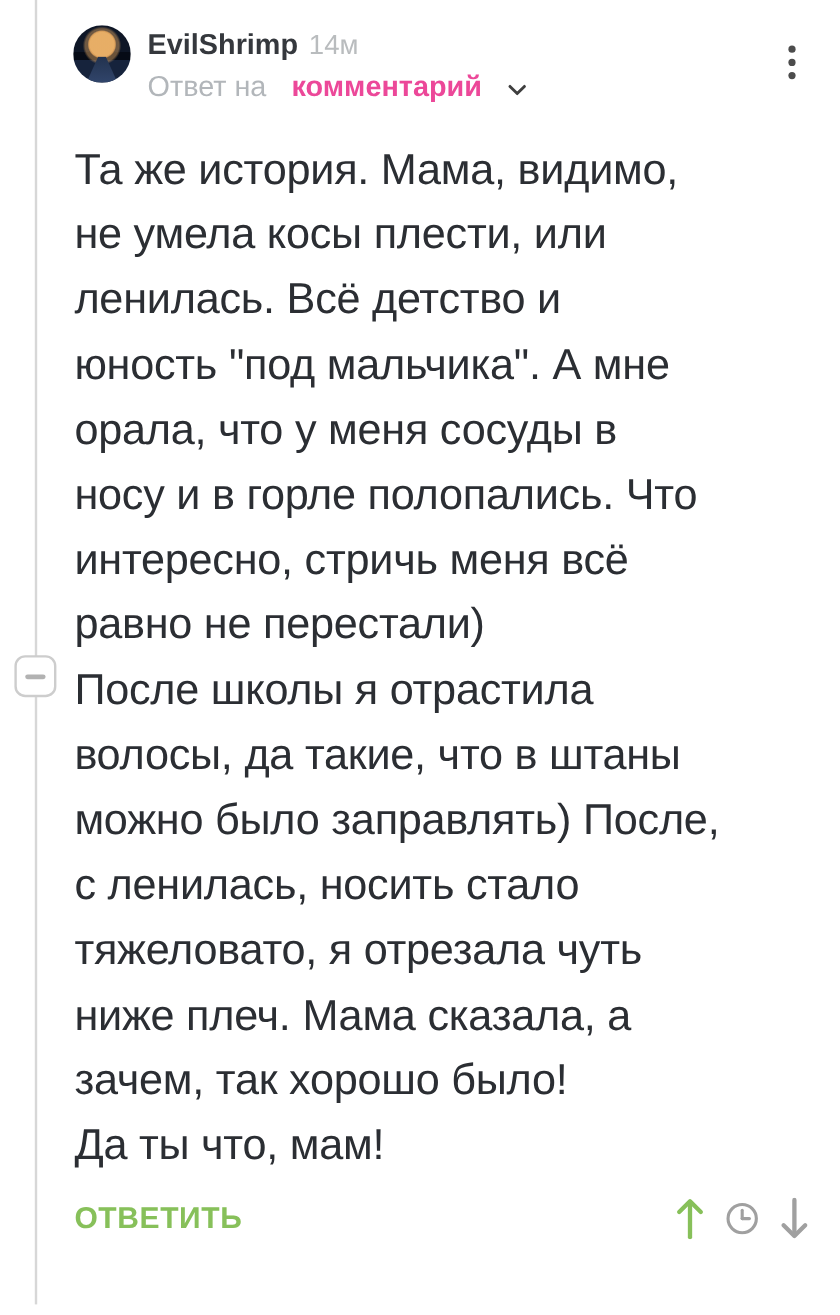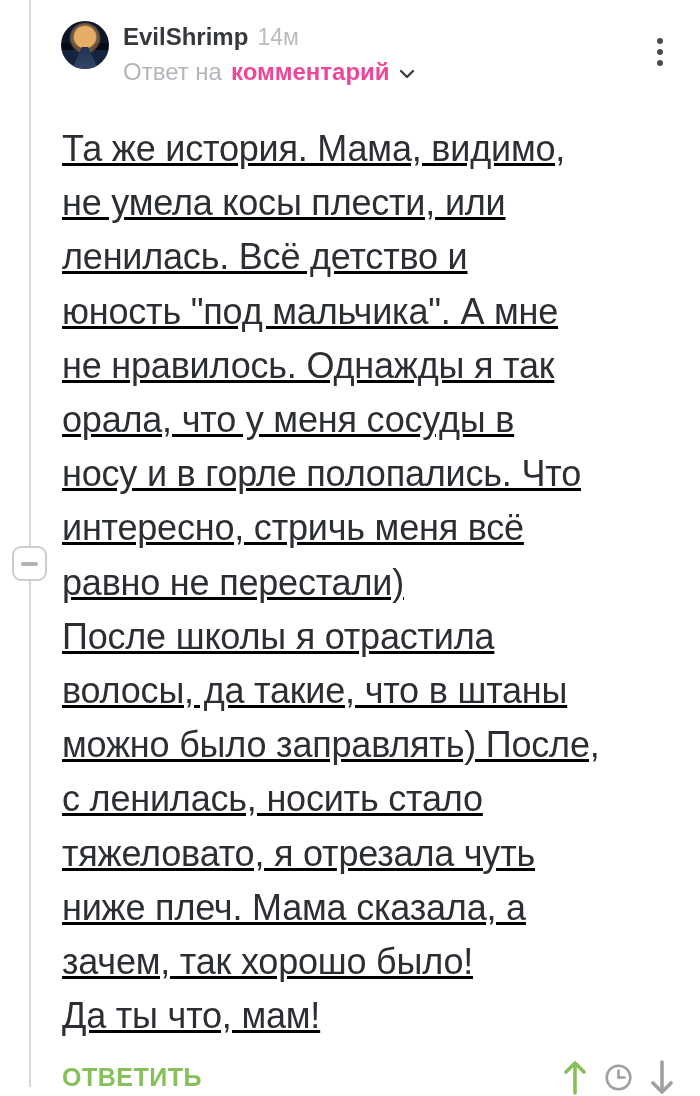--- a/index.html
+++ b/index.html
@@ -59,34 +59,34 @@
     width: 26px; height: 22px;
     transform: translateX(-50%);
     background: linear-gradient(to bottom, #233králo 0, #233450 0);
     background: linear-gradient(to bottom, #22324e, #31456b);
     clip-path: polygon(38% 0, 62% 0, 100% 100%, 0 100%);
   }
   .head-text { margin-left: 14px; padding-top: 1px; }
   .row1 { display: flex; align-items: baseline; line-height: 30px; }
   .username { font-size: 24px; font-weight: bold; color: #35383d; cursor: pointer; }
   .timestamp { font-size: 23px; color: #b9bcbe; margin-left: 9px; }
-  .row2 { display: flex; align-items: center; margin-top: 5px; line-height: 30px; cursor: pointer; }
+  .row2 { display: flex; align-items: center; margin-top: 5px; line-height: 30px; cursor: pointer; gap: 12px; }
   .reply-prefix { font-size: 24px; color: #b2b6ba; }
   .reply-target { font-size: 24px; font-weight: bold; color: #ec4899; margin-left: 9px; }
   .chevron { margin-left: 9px; margin-top: 4px; }
   .kebab {
     position: absolute;
     right: 4px; top: 11px;
     padding: 6px;
     display: flex; flex-direction: column; gap: 5px;
     cursor: pointer;
   }
   .kebab i { width: 6px; height: 6px; border-radius: 50%; background: #4c4c4c; }
   
-  .comment-body { margin-top: 35px; text-decoration: underline; }
+  .comment-body { margin-top: 26px; }
   .body-line {
     font-size: 36px;
     line-height: 54.2px;
     color: #2b2e33;
     white-space: nowrap;
     letter-spacing: -0.2px;
   }
   
   .footer {
     margin-top: 13px;
@@ -141,21 +141,20 @@
         <i></i>
         <i></i>
       </div>
     </div>
 
     <div class="comment-body">
         <div class="body-line">Та же история. Мама, видимо,</div>
         <div class="body-line">не умела косы плести, или</div>
         <div class="body-line">ленилась. Всё детство и</div>
         <div class="body-line">юность "под мальчика". А мне</div>
-        <div class="body-line">не нравилось. Однажды я так</div>
         <div class="body-line">орала, что у меня сосуды в</div>
         <div class="body-line">носу и в горле полопались. Что</div>
         <div class="body-line">интересно, стричь меня всё</div>
         <div class="body-line">равно не перестали)</div>
         <div class="body-line">После школы я отрастила</div>
         <div class="body-line">волосы, да такие, что в штаны</div>
         <div class="body-line">можно было заправлять) После,</div>
         <div class="body-line">с ленилась, носить стало</div>
         <div class="body-line">тяжеловато, я отрезала чуть</div>
         <div class="body-line">ниже плеч. Мама сказала, а</div>

